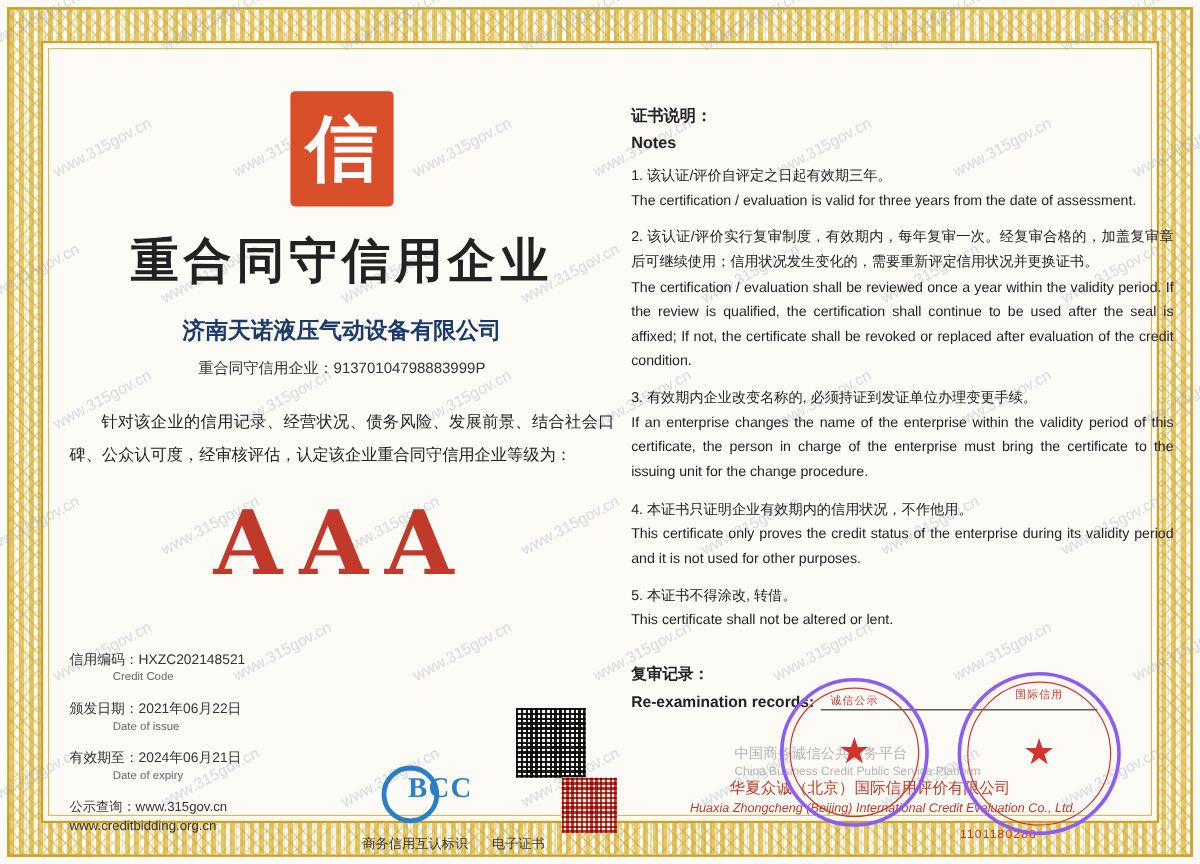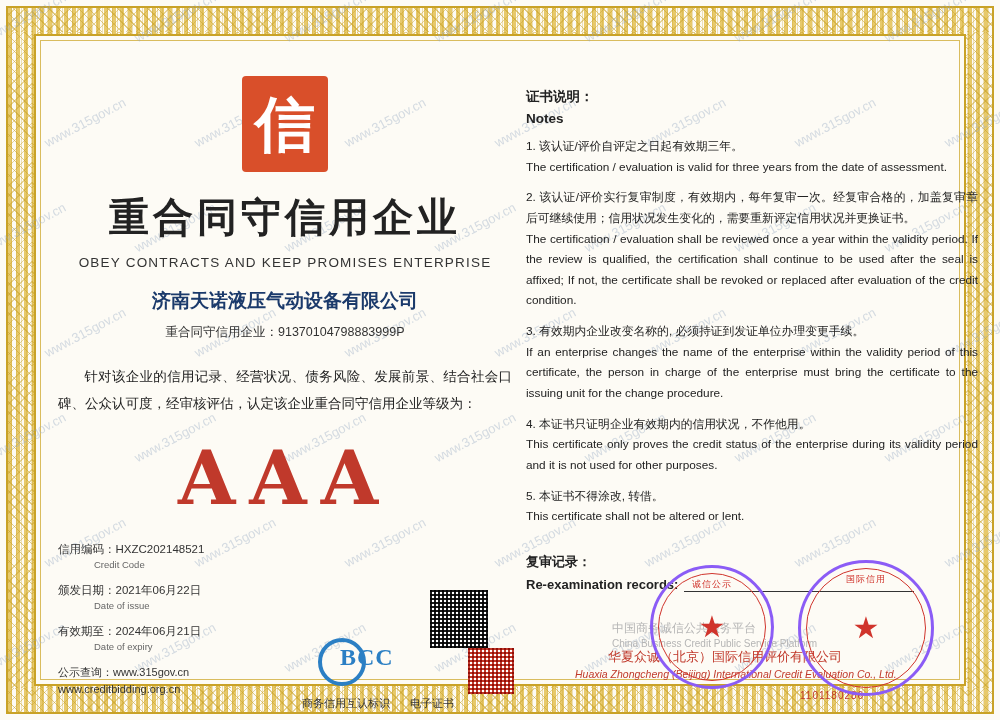--- a/index.html
+++ b/index.html
@@ -262,21 +262,20 @@
 
   <div class="left">
 
     <div class="seal-wrap">
       <div class="seal">
         <span class="glyph">信</span>
       </div>
     </div>
 
     <div class="title-cn">重合同守信用企业</div>
-    <div class="title-en">OBEY CONTRACTS AND KEEP PROMISES ENTERPRISE</div>
     <div class="company">济南天诺液压气动设备有限公司</div>
     <div class="credit-no">重合同守信用企业：91370104798883999P</div>
 
     <div class="para">
       <span class="indent"></span><span>针对该企业的信用记录、经营状况、债务风险、发展前景、结合社会口碑、公众认可度，经审核评估，认定该企业重合同守信用企业等级为：</span>
     </div>
 
     <div class="grade">AAA</div>
   </div>
 

